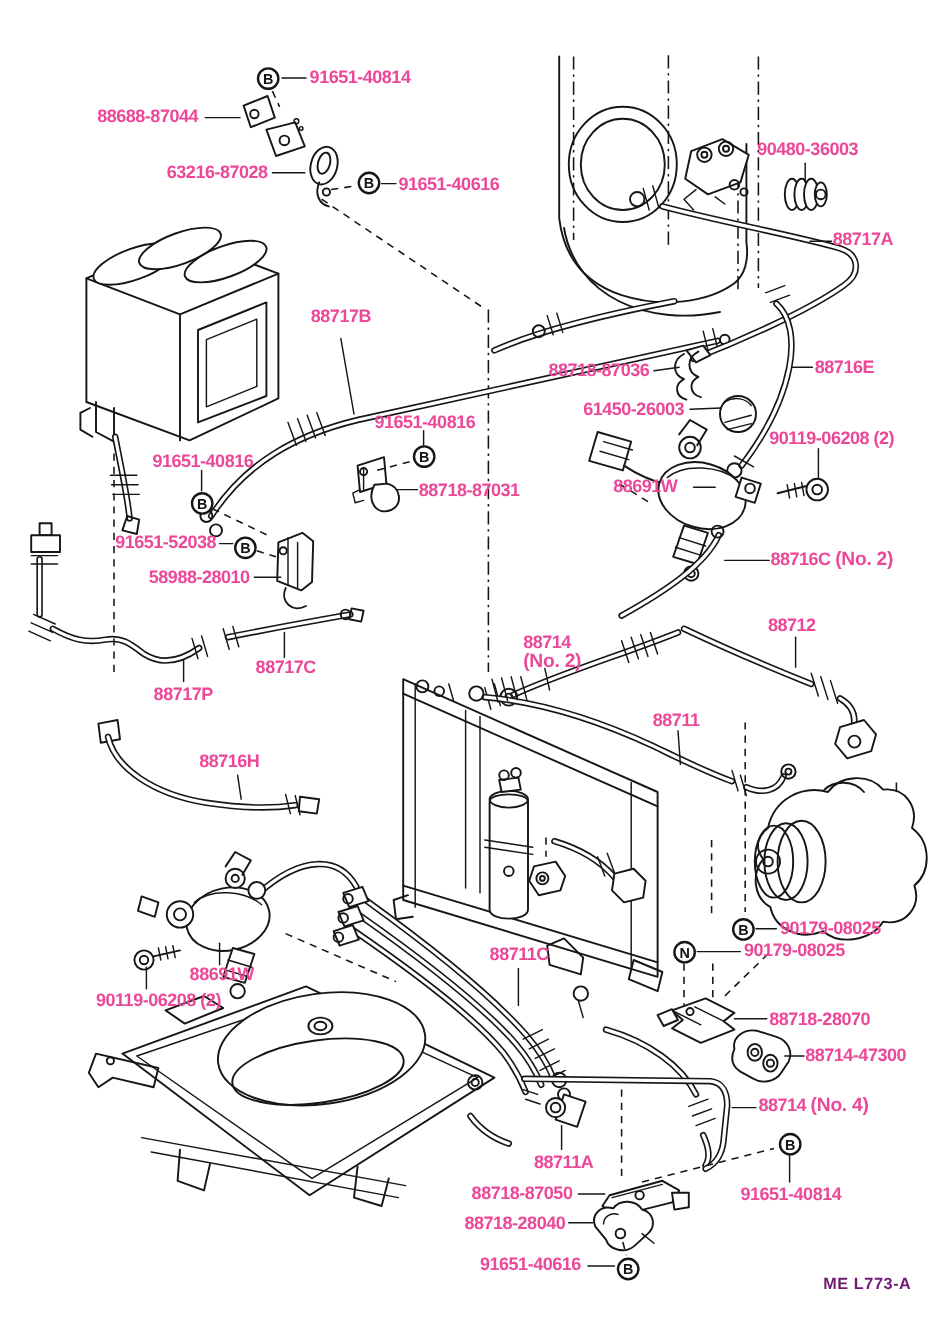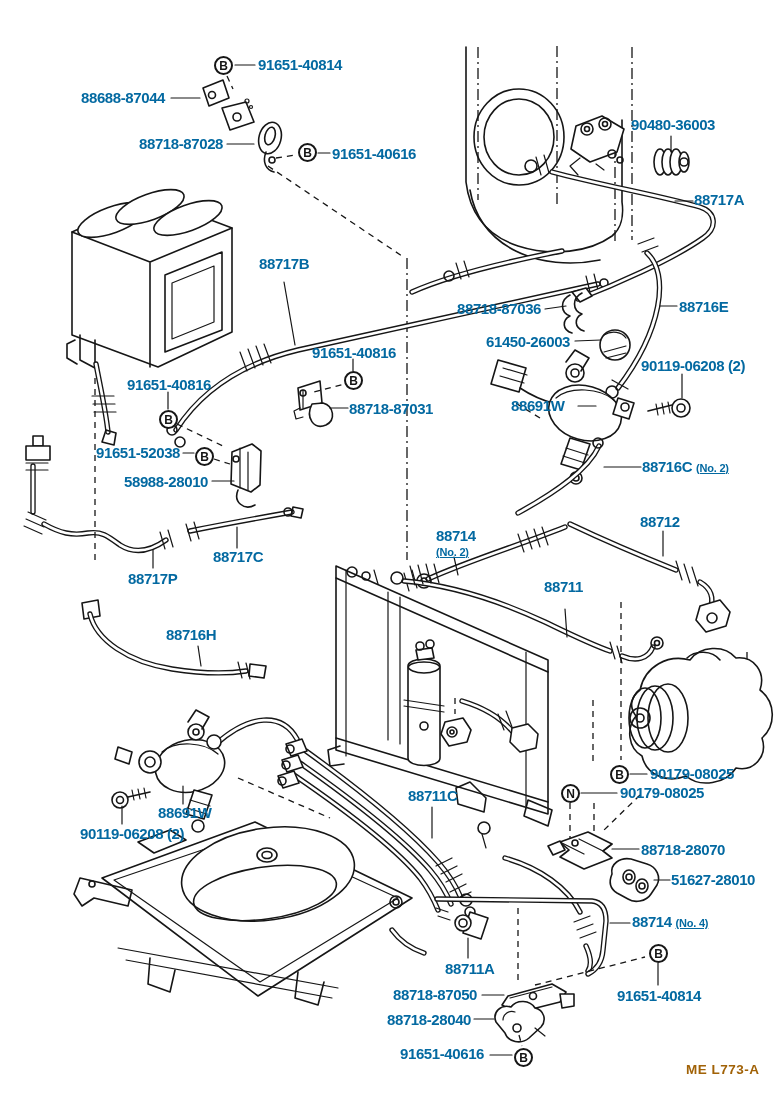--- a/index.html
+++ b/index.html
@@ -6,28 +6,28 @@
   .canvas{position:relative;width:784px;height:1118px;background:#fff;overflow:hidden;
           font-family:"Liberation Sans", sans-serif;}
   svg.art{position:absolute;left:0;top:0;width:784px;height:1118px;}
   .s{stroke:#161616;stroke-width:1.6;fill:none;stroke-linecap:round;stroke-linejoin:round;}
   .t{stroke:#161616;stroke-width:1.2;fill:none;stroke-linecap:round;stroke-linejoin:round;}
   .fw{stroke:#161616;stroke-width:1.6;fill:#fff;stroke-linejoin:round;}
   .pw{stroke:#161616;stroke-width:5.4;fill:none;stroke-linecap:round;}
   .pc{stroke:#fff;stroke-width:2.7;fill:none;stroke-linecap:round;}
   .dash{stroke:#161616;stroke-width:1.3;fill:none;stroke-dasharray:6 5;}
   .dashdot{stroke:#161616;stroke-width:1.3;fill:none;stroke-dasharray:11 4 2 4;}
-  .lbl{position:absolute;font-weight:bold;font-size:15px;line-height:16px;color:#0369a1;
+  .lbl{position:absolute;font-weight:bold;font-size:15px;line-height:16px;color:#ec4899;
        letter-spacing:-0.4px;white-space:nowrap;}
-  .lbl .qual{font-size:11px;font-weight:bold;letter-spacing:-0.2px;text-decoration:underline;}
+  .lbl .qual{font-size:16px;font-weight:bold;letter-spacing:-0.2px;}
   .lbl .block{display:block;margin-top:0px;}
   .circ{position:absolute;width:19px;height:19px;box-sizing:border-box;border:2.2px solid #161616;
         border-radius:50%;background:#fff;display:flex;align-items:center;justify-content:center;
         font-weight:bold;font-size:12px;color:#141414;}
-  .code{position:absolute;font-weight:bold;font-size:13.5px;color:#a16207;letter-spacing:0.5px;}
+  .code{position:absolute;font-weight:bold;font-size:13.5px;color:#701a75;letter-spacing:0.5px;}
 </style>
 </head>
 <body>
 
 <div class="canvas">
 
 <svg class="art" viewBox="0 0 784 1118">
   <defs>
     <path id="p1" d="M33,466 V512 M44,524 C60,533 72,536 88,533 C102,531 108,536 120,545 C136,555 152,550 166,540"></path>
     <path id="p2" d="M190,531 C225,524 258,518 292,512"></path>
@@ -492,49 +492,49 @@
     </div>
 <div class="circ" style="left:649px;top:944px">
       <span>B</span>
     </div>
 <div class="circ" style="left:514px;top:1048px">
       <span>B</span>
     </div>
 
 <div class="lbl" style="left:258px;top:57px"><span>91651-40814</span></div>
 <div class="lbl" style="left:81px;top:90px"><span>88688-87044</span></div>
-<div class="lbl" style="left:139px;top:136px"><span>88718-87028</span></div>
+<div class="lbl" style="left:139px;top:136px"><span>63216-87028</span></div>
 <div class="lbl" style="left:332px;top:146px"><span>91651-40616</span></div>
 <div class="lbl" style="left:631px;top:117px"><span>90480-36003</span></div>
 <div class="lbl" style="left:694px;top:192px"><span>88717A</span></div>
 <div class="lbl" style="left:259px;top:256px"><span>88717B</span></div>
 <div class="lbl" style="left:457px;top:301px"><span>88718-87036</span></div>
 <div class="lbl" style="left:679px;top:299px"><span>88716E</span></div>
 <div class="lbl" style="left:486px;top:334px"><span>61450-26003</span></div>
 <div class="lbl" style="left:312px;top:345px"><span>91651-40816</span></div>
 <div class="lbl" style="left:127px;top:377px"><span>91651-40816</span></div>
 <div class="lbl" style="left:349px;top:401px"><span>88718-87031</span></div>
 <div class="lbl" style="left:96px;top:445px"><span>91651-52038</span></div>
 <div class="lbl" style="left:124px;top:474px"><span>58988-28010</span></div>
 <div class="lbl" style="left:642px;top:459px"><span>88716C</span> <span class="qual">(No. 2)</span></div>
 <div class="lbl" style="left:640px;top:514px"><span>88712</span></div>
 <div class="lbl" style="left:436px;top:528px"><span>88714</span><span class="qual block">(No. 2)</span></div>
 <div class="lbl" style="left:213px;top:549px"><span>88717C</span></div>
 <div class="lbl" style="left:128px;top:571px"><span>88717P</span></div>
-<div class="lbl" style="left:544px;top:579px"><span>88711</span></div>
+<div class="lbl" style="left:544px;top:593px"><span>88711</span></div>
 <div class="lbl" style="left:166px;top:627px"><span>88716H</span></div>
 <div class="lbl" style="left:650px;top:766px"><span>90179-08025</span></div>
 <div class="lbl" style="left:620px;top:785px"><span>90179-08025</span></div>
 <div class="lbl" style="left:511px;top:398px"><span>88691W</span></div>
 <div class="lbl" style="left:641px;top:358px"><span>90119-06208 (2)</span></div>
 <div class="lbl" style="left:158px;top:805px"><span>88691W</span></div>
 <div class="lbl" style="left:80px;top:826px"><span>90119-06208 (2)</span></div>
 <div class="lbl" style="left:408px;top:788px"><span>88711C</span></div>
 <div class="lbl" style="left:641px;top:842px"><span>88718-28070</span></div>
-<div class="lbl" style="left:671px;top:872px"><span>51627-28010</span></div>
+<div class="lbl" style="left:671px;top:872px"><span>88714-47300</span></div>
 <div class="lbl" style="left:632px;top:914px"><span>88714</span> <span class="qual">(No. 4)</span></div>
 <div class="lbl" style="left:445px;top:961px"><span>88711A</span></div>
 <div class="lbl" style="left:393px;top:987px"><span>88718-87050</span></div>
 <div class="lbl" style="left:617px;top:988px"><span>91651-40814</span></div>
 <div class="lbl" style="left:387px;top:1012px"><span>88718-28040</span></div>
 <div class="lbl" style="left:400px;top:1046px"><span>91651-40616</span></div>
 
 <div class="code" style="left:686px;top:1062px">ME  L773-A</div>
 
 </div>

